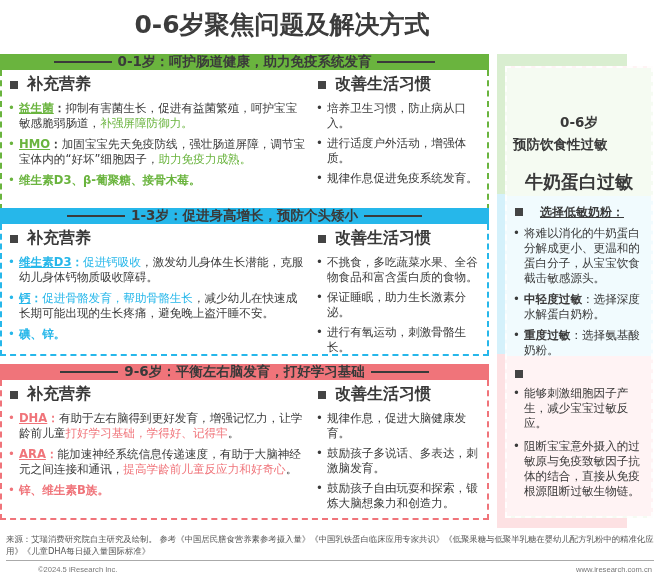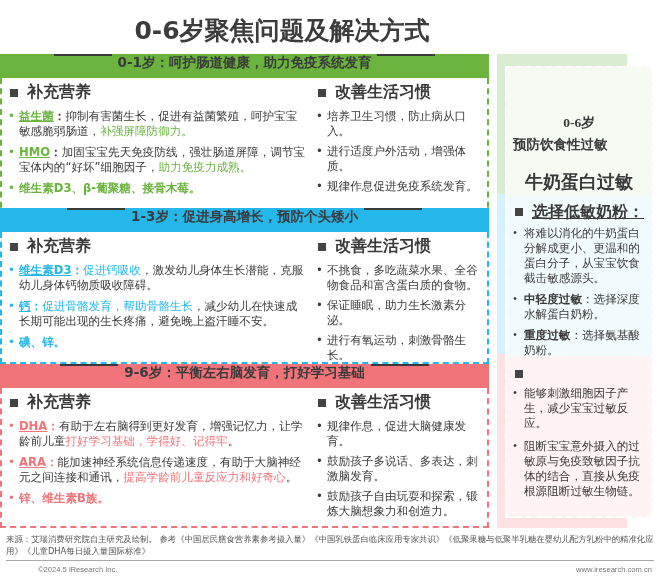--- a/index.html
+++ b/index.html
@@ -1,27 +1,27 @@
 <!DOCTYPE html>
 <html><head>
 <meta charset="utf-8">
 <style>
   * { box-sizing: border-box; margin: 0; padding: 0; }
   html, body { width: 660px; height: 578px; background: #ffffff; overflow: hidden; }
   body { font-family: "DejaVu Sans", "Liberation Sans", sans-serif; color: #3a3a3a; position: relative; }
 
   .title {
-    position: absolute; left: 0; top: 14px; width: 564px; text-align: center;
+    position: absolute; left: 0; top: 8px; width: 564px; text-align: center;
     font-size: 25px; font-weight: bold; color: #3c3c3c; letter-spacing: 0px;
   }
 
   
   .section { position: absolute; left: 0; width: 489px; }
   .sec-header {
-    height: 24px; display: flex; align-items: flex-start; justify-content: center;
+    height: 16px; display: flex; align-items: center; justify-content: center;
     font-size: 13.5px; font-weight: bold; color: #3a3a3a; white-space: nowrap;
   }
   .sec-header .dash { display: inline-block; width: 58px; height: 2px; background: #3a3a3a; margin: 0 6px; vertical-align: middle; }
   .sec-body {
     position: relative; background: #ffffff; border-left: 2px dashed; border-right: 2px dashed; border-bottom: 2px dashed;
   }
   .sec-green .sec-header { background: #6ab43e; }
   .sec-green .sec-body { border-color: #6ab43e; height: 140px; }
   .sec-blue .sec-header { background: #26b7ea; }
   .sec-blue .sec-body { border-color: #26b7ea; height: 132px; }
@@ -41,32 +41,31 @@
   .kw { font-weight: bold; text-decoration: underline; }
   .g { color: #6ab43e; }
   .b { color: #26b7ea; }
   .r { color: #f0747a; }
   .bold { font-weight: bold; }
 
   
   .rpanel {
     position: absolute; left: 497px; top: 54px; width: 130px; height: 474px;
     background: linear-gradient(to bottom, #d9eed0 0px, #d9eed0 140px, #d5f1fb 140px, #d5f1fb 300px, #fde1e3 300px, #fde1e3 474px);
-    font-family: Liberation Serif, serif;
   }
   .rcard {
     position: absolute; left: 8px; top: 12px; width: 148px; height: 452px;
     border: 2px dashed rgba(255,255,255,0.9);
     background: linear-gradient(to bottom, #f5fbf2 0px, #f5fbf2 128px, #f1fbfe 128px, #f1fbfe 288px, #fff3f4 288px, #fff3f4 452px);
     padding: 8px 6px 0 6px;
   }
   .r-age { text-align: center; font-size: 13.5px; font-weight: bold; color: #3a3a3a; margin-top: 38px; }
   .r-sub { text-align: left; font-size: 13.5px; font-weight: bold; color: #3a3a3a; margin-top: 4px; }
   .r-sub2 { text-align: center; font-size: 18px; font-weight: bold; color: #3a3a3a; margin-top: 16px; margin-bottom: 10px; }
-  .r-head { display: flex; font-size: 16px; font-weight: bold; color: #3a3a3a; margin-bottom: 6px; line-height: 16px; }
+  .r-head { display: flex; font-size: 12px; font-weight: bold; color: #3a3a3a; margin-bottom: 6px; line-height: 16px; gap: 8px; }
   .r-head .sq { margin-top: 4px; flex: 0 0 8px; }
   .r-head span.t { text-decoration: underline; }
   .r-item { position: relative; padding-left: 11px; font-size: 11.6px; line-height: 15px; margin-bottom: 6px; color: #3a3a3a; }
   .r-item .dot { position: absolute; left: 0; top: 0; }
 
   .source { position: absolute; left: 6px; top: 533px; width: 650px; font-size: 8.4px; line-height: 12px; color: #555; }
   .rule { position: absolute; left: 6px; top: 560px; width: 648px; height: 1px; background: #aaa; }
   .copy { position: absolute; left: 6px; top: 565px; font-size: 7.6px; color: #777; font-family: "Liberation Sans", sans-serif; padding-left: 32px; }
   .url { position: absolute; right: 8px; top: 565px; font-size: 7.6px; color: #777; font-family: "Liberation Sans", sans-serif; }
 </style>

